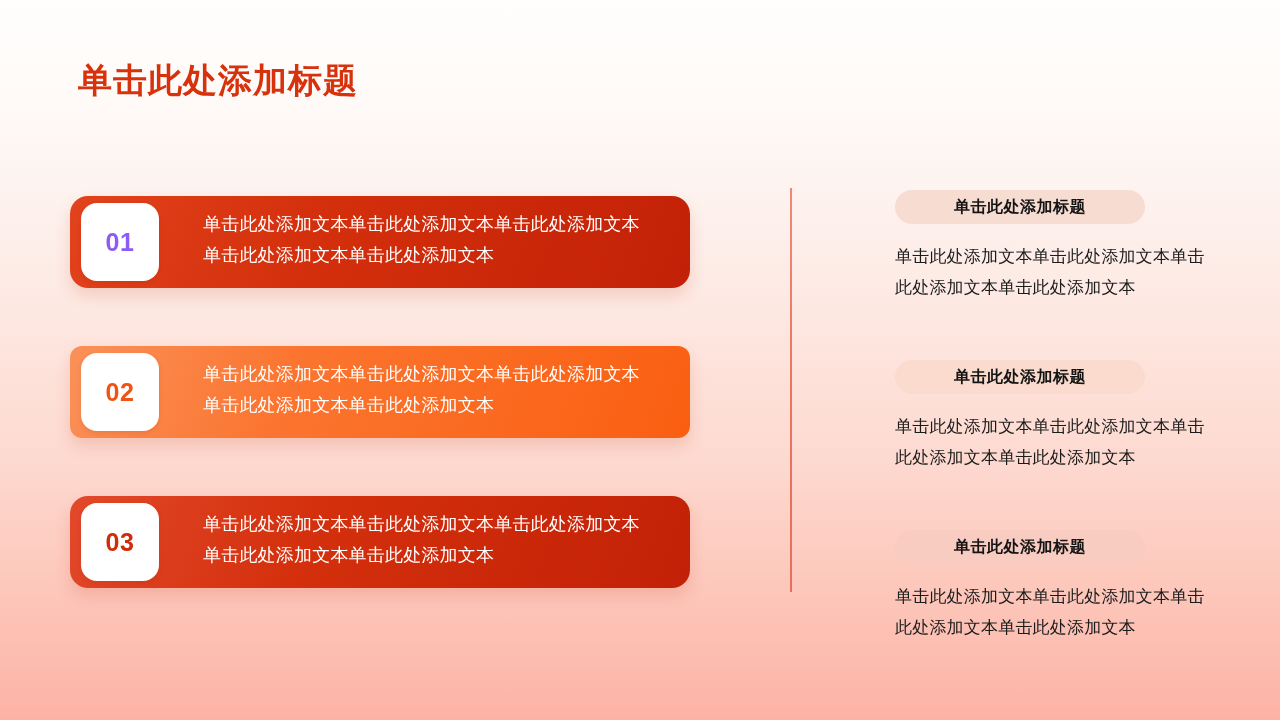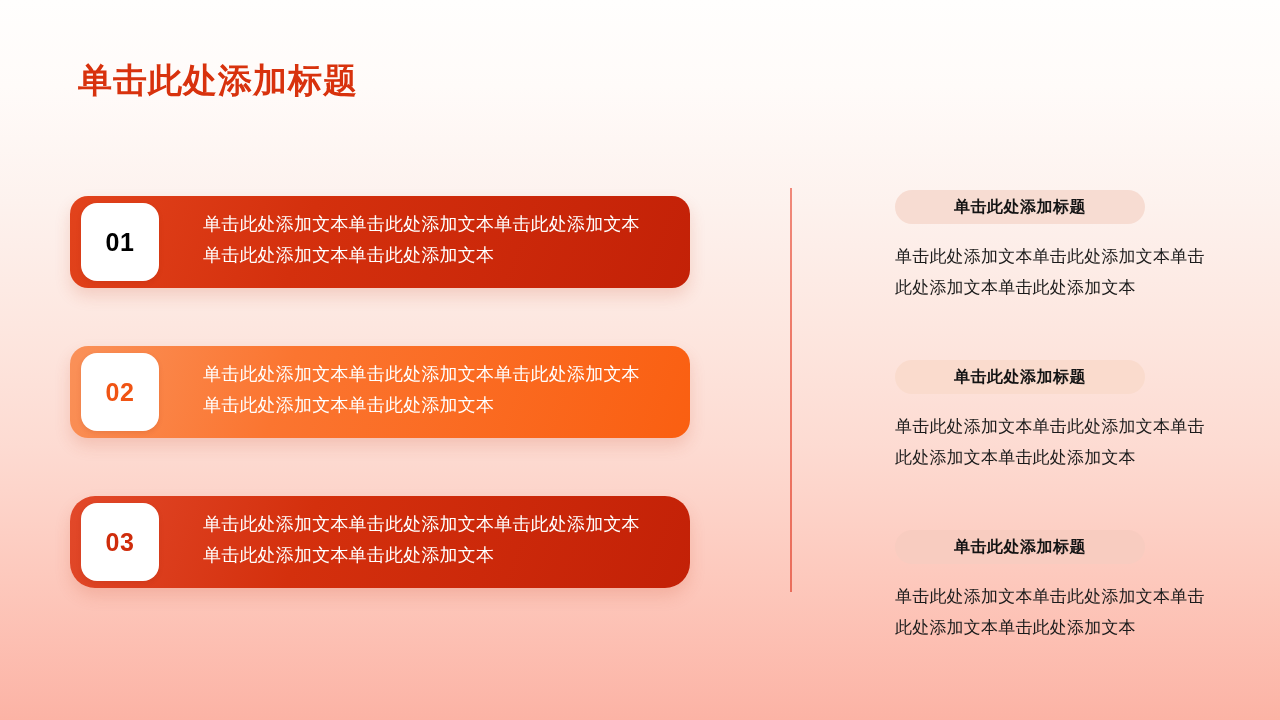--- a/index.html
+++ b/index.html
@@ -53,27 +53,28 @@
   .num-card {
     position: relative;
     width: 620px;
     height: 92px;
     border-radius: 18px;
     margin-bottom: 58px;
     display: flex;
     align-items: center;
     box-shadow: 0 8px 16px rgba(200, 70, 40, 0.18);
   }
-  .num-card:last-child { margin-bottom: 0; border-radius: 25px; }
+  .num-card:last-child { margin-bottom: 0; }
 
   .num-card.c1 {
     background: linear-gradient(110deg, #e2431c 0%, #d4300d 38%, #c32107 100%);
   }
   .num-card.c2 {
     background: linear-gradient(110deg, #fa9159 0%, #fb7530 35%, #fa5f11 100%);
+    border-radius: 12px;
   }
   .num-card.c3 {
     background: linear-gradient(110deg, #e2492a 0%, #d4300d 38%, #c32107 100%);
   }
 
   .num-badge {
     position: absolute;
     left: 11px;
     top: 7px;
     width: 78px;
@@ -83,21 +84,21 @@
     display: flex;
     align-items: center;
     justify-content: center;
     box-shadow: 0 2px 5px rgba(120, 30, 10, 0.12);
   }
   .num-badge-text {
     font-size: 25px;
     font-weight: bold;
     letter-spacing: 0.5px;
   }
-  .c1 .num-badge-text { color: #000000; }
+  .c1 .num-badge-text { color: #8b5cf6; }
   .c2 .num-badge-text { color: #f05414; }
   .c3 .num-badge-text { color: #cf2c0b; }
 
   .card-body {
     position: absolute;
     left: 133px;
     top: 13px;
     width: 450px;
     color: #ffffff;
     font-size: 18px;

